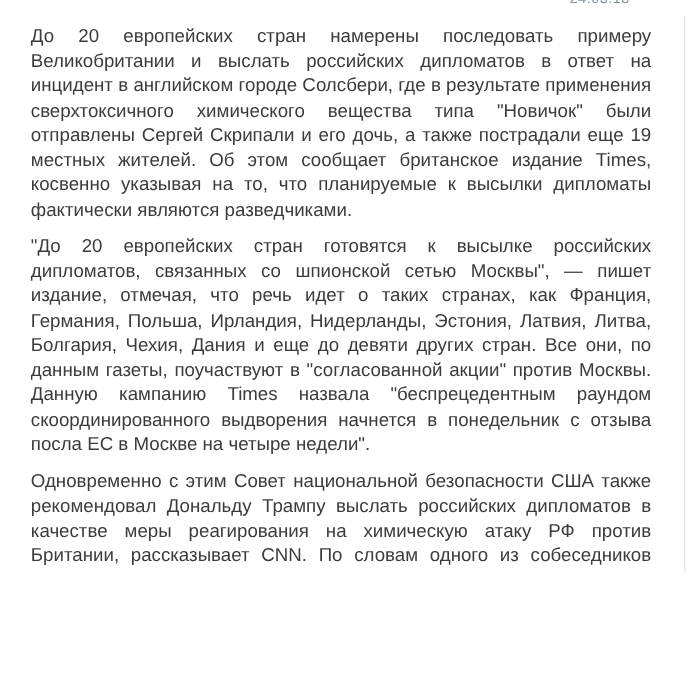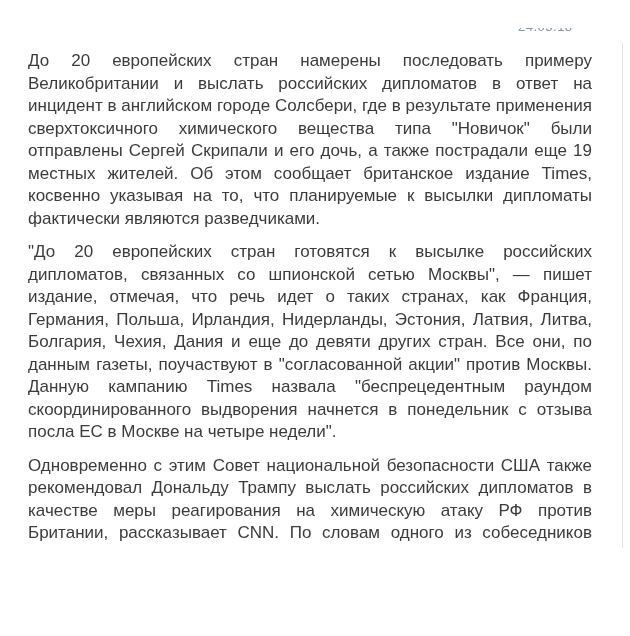--- a/index.html
+++ b/index.html
@@ -12,21 +12,20 @@
     overflow: hidden;
     background: #ffffff;
     font-family: "Liberation Sans", sans-serif;
     position: relative;
   }
   .page {
     position: relative;
     width: 630px;
     height: 520px;
     overflow: hidden;
-    margin-top: 28px;
   }
   .date-label {
     position: absolute;
     top: -9px;
     left: 518px;
     font-size: 13px;
     letter-spacing: 0.5px;
     color: #8494a3;
     white-space: nowrap;
   }

